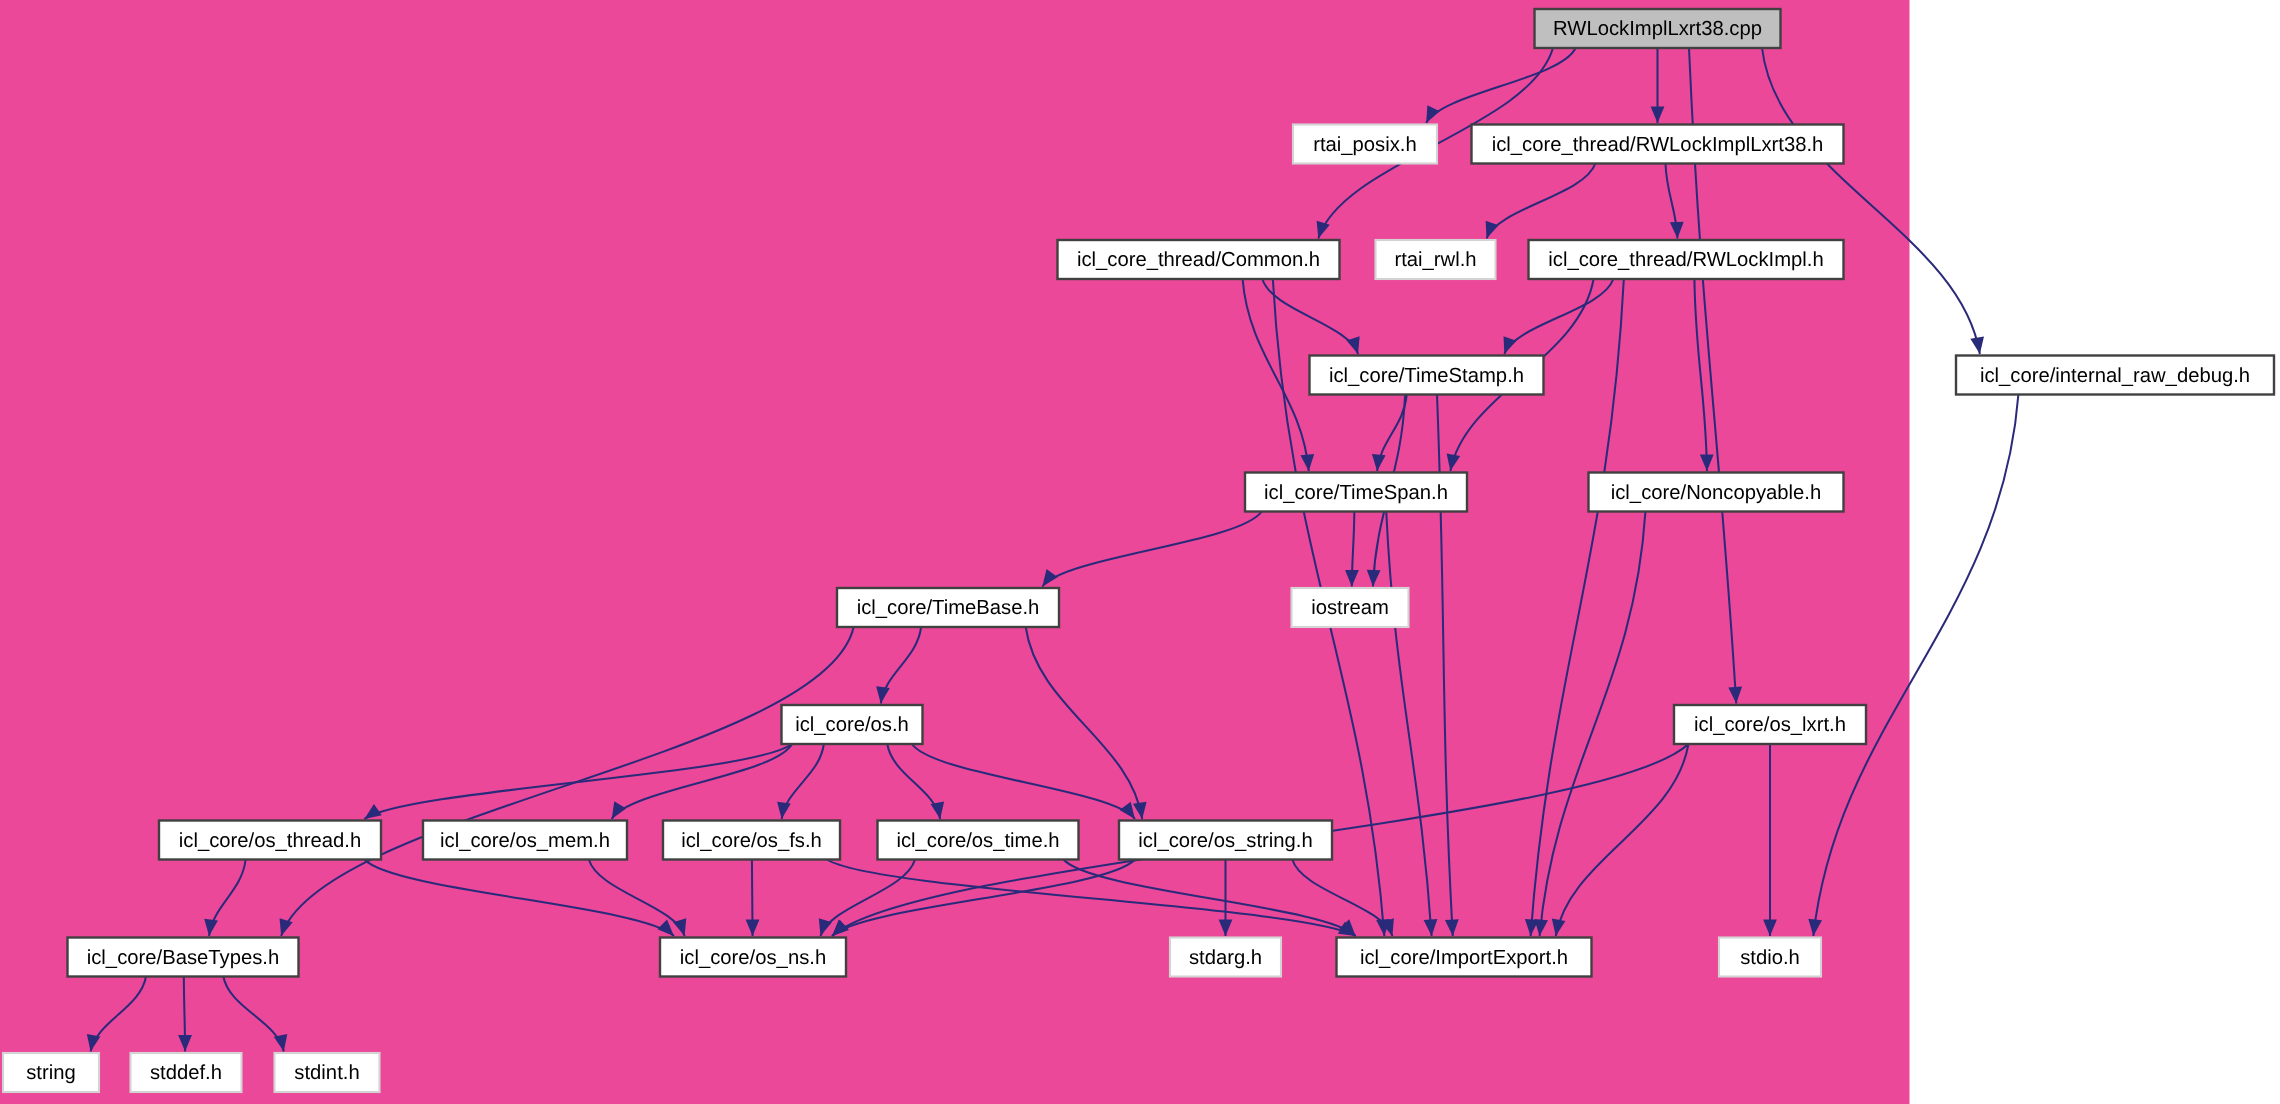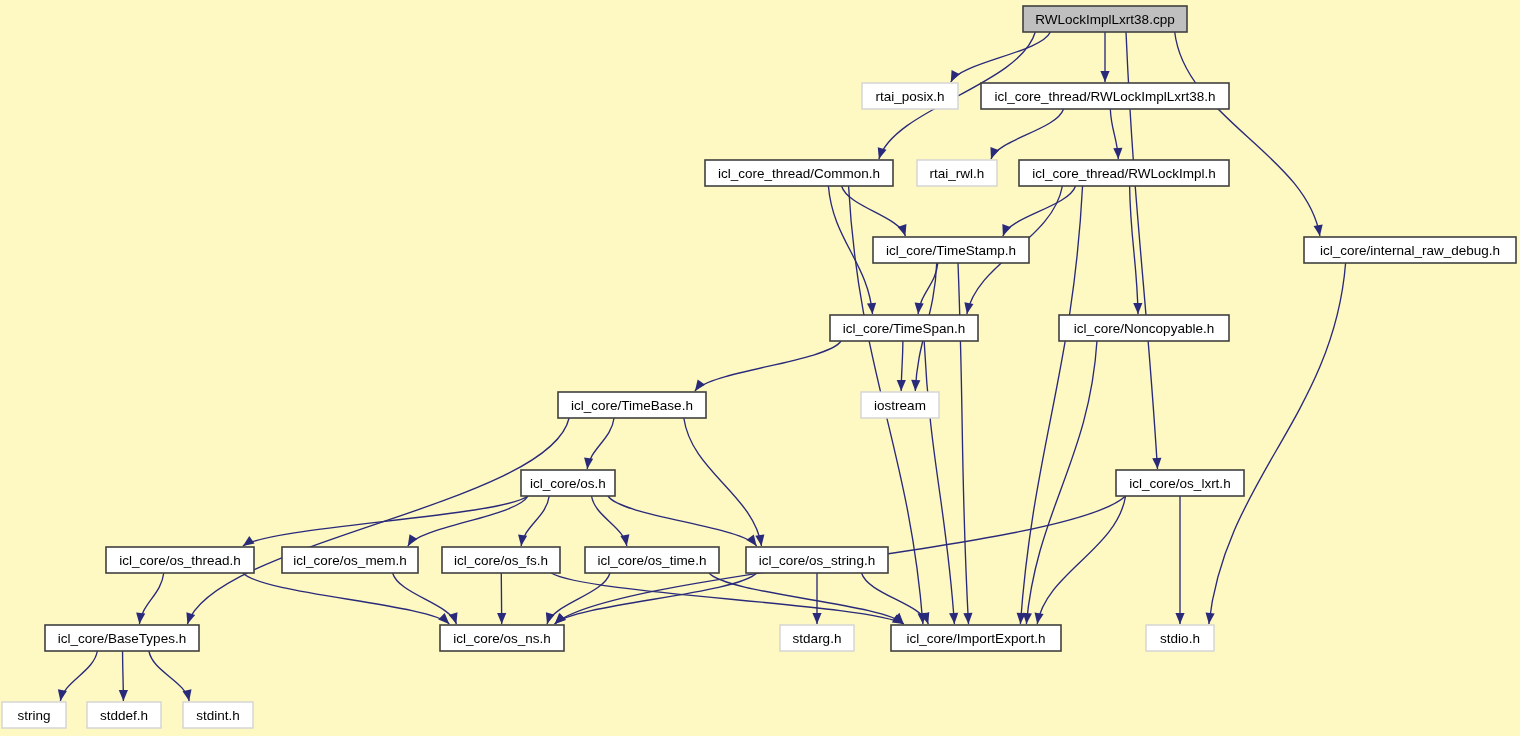--- a/index.html
+++ b/index.html
@@ -1,17 +1,17 @@
 <!DOCTYPE html>
 <html><head>
 <meta charset="utf-8">
 <style>
   html,body{margin:0;padding:0;background:#ffffff;}
   body{width:1520px;height:736px;overflow:hidden;font-family:"Liberation Sans",sans-serif;}
-  #graph{position:relative;width:1520px;height:736px;background:#fef9c3;}
+  #graph{position:relative;width:1273px;height:736px;background:#ec4899;}
   svg{position:absolute;left:0;top:0;}
   .node-label{
     font-family:"Liberation Sans",sans-serif;
     font-size:13.5px;
     fill:#000000;
     text-anchor:middle;
     dominant-baseline:middle;
     pointer-events:none;
     white-space:pre;
   }

